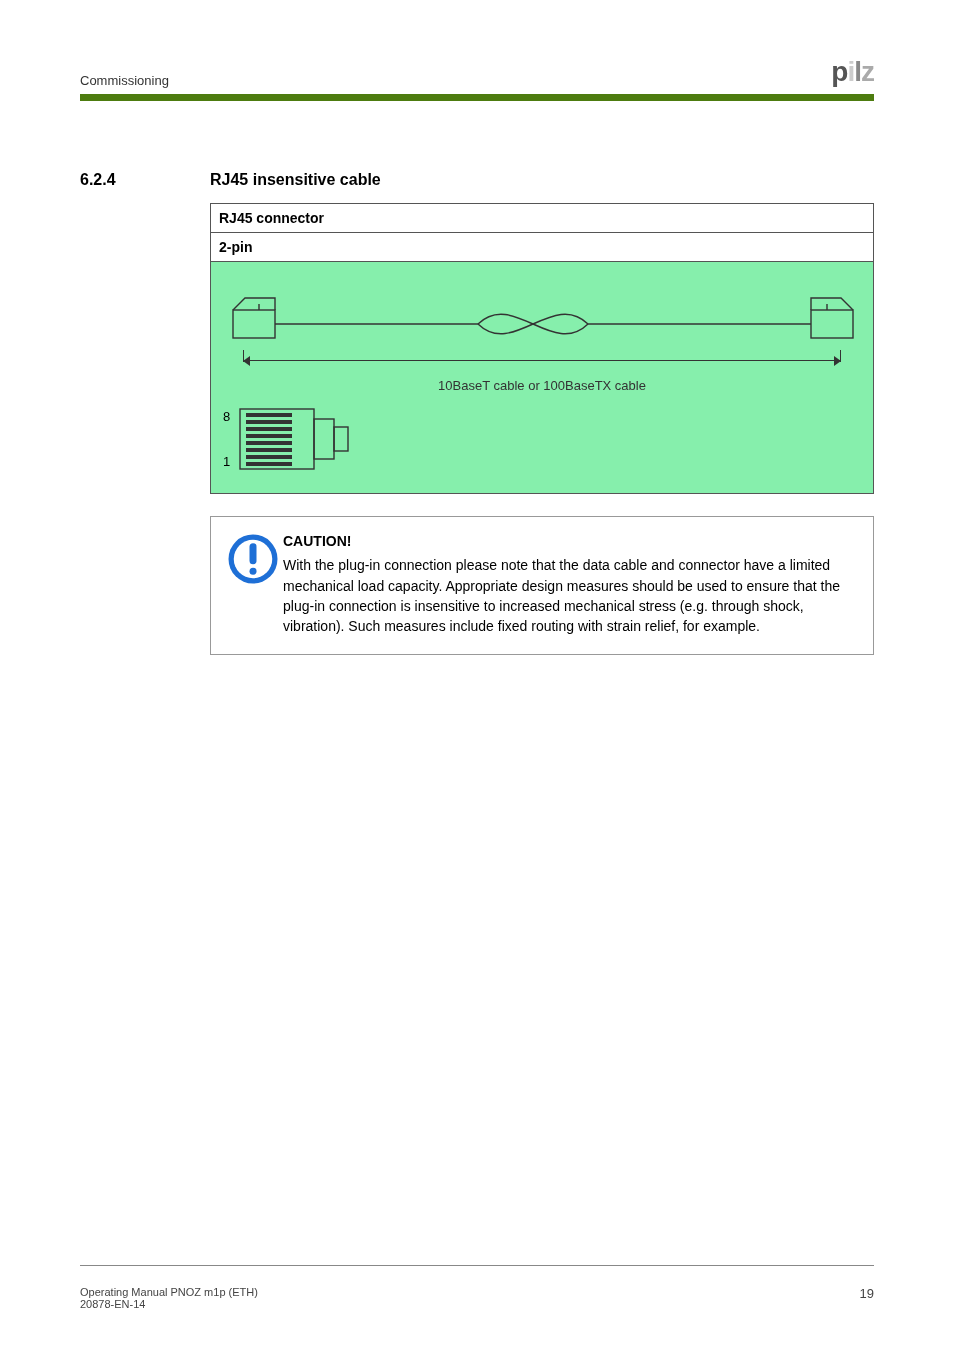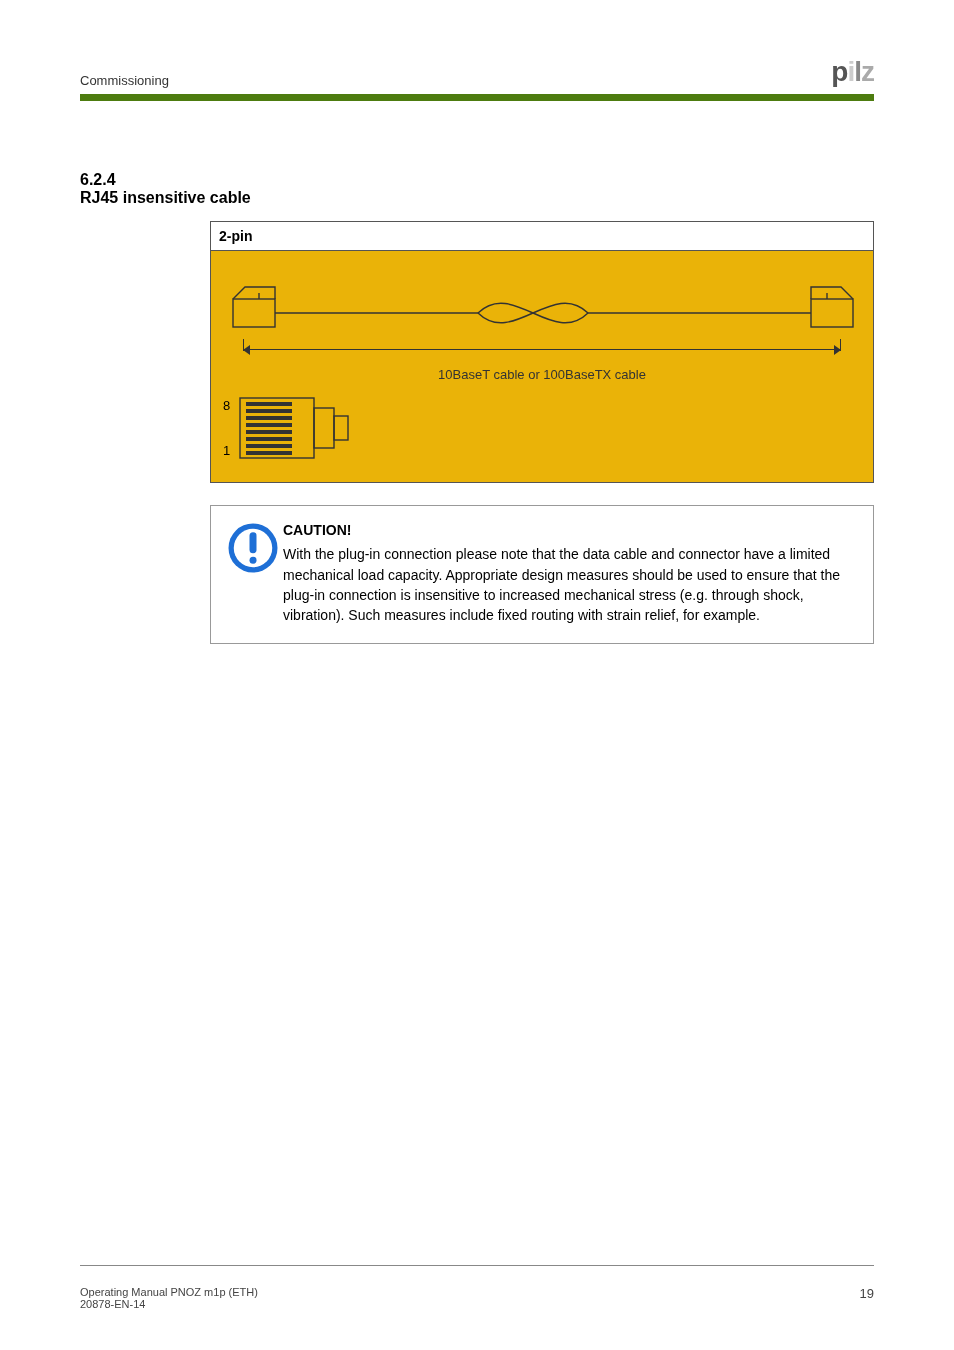--- a/index.html
+++ b/index.html
@@ -36,21 +36,20 @@
     }
     .logo .p1 { color: #555; }
     .logo .i1 { color: #ccc; }
     .logo .l1 { color: #888; }
     .logo .z1 { color: #aaa; }
 
     
     .heading-row {
       display: flex;
       margin-top: 70px;
-      flex-direction: column;
     }
     .h-num {
       width: 130px;
       font-weight: bold;
       font-size: 16px;
     }
     .h-title {
       font-weight: bold;
       font-size: 16px;
     }
@@ -66,21 +65,21 @@
       border: 1px solid #555;
       width: 664px;
     }
     .fig-cell-head {
       border-bottom: 1px solid #555;
       padding: 6px 8px;
       font-weight: bold;
       font-size: 14px;
     }
     .fig-cell-body {
-      background: #eab308;
+      background: #86efac;
       padding: 18px 12px 22px 12px;
       text-align: center;
     }
 
     
     .cable-svg { width: 640px; height: 80px; }
     .pin-svg { width: 130px; height: 64px; display:block; }
 
     .cable-labels {
       font-size: 13px;
@@ -170,20 +169,21 @@
   </div>
 
   <div class="heading-row">
     <span class="h-num">6.2.4</span>
     <span class="h-title">RJ45 insensitive cable</span>
   </div>
 
   <div class="content-col">
 
     <div class="fig-table">
+      <div class="fig-cell-head">RJ45 connector</div>
       <div class="fig-cell-head">2-pin</div>
       <div class="fig-cell-body">
         
         <svg class="cable-svg" viewBox="0 0 640 80">
 
           <g stroke="#333" stroke-width="1.4" fill="none">
             <rect x="10" y="30" width="42" height="28"></rect>
             <path d="M10 30 L22 18 L52 18 L52 30"></path>
             <path d="M36 24 L36 30"></path>
 

